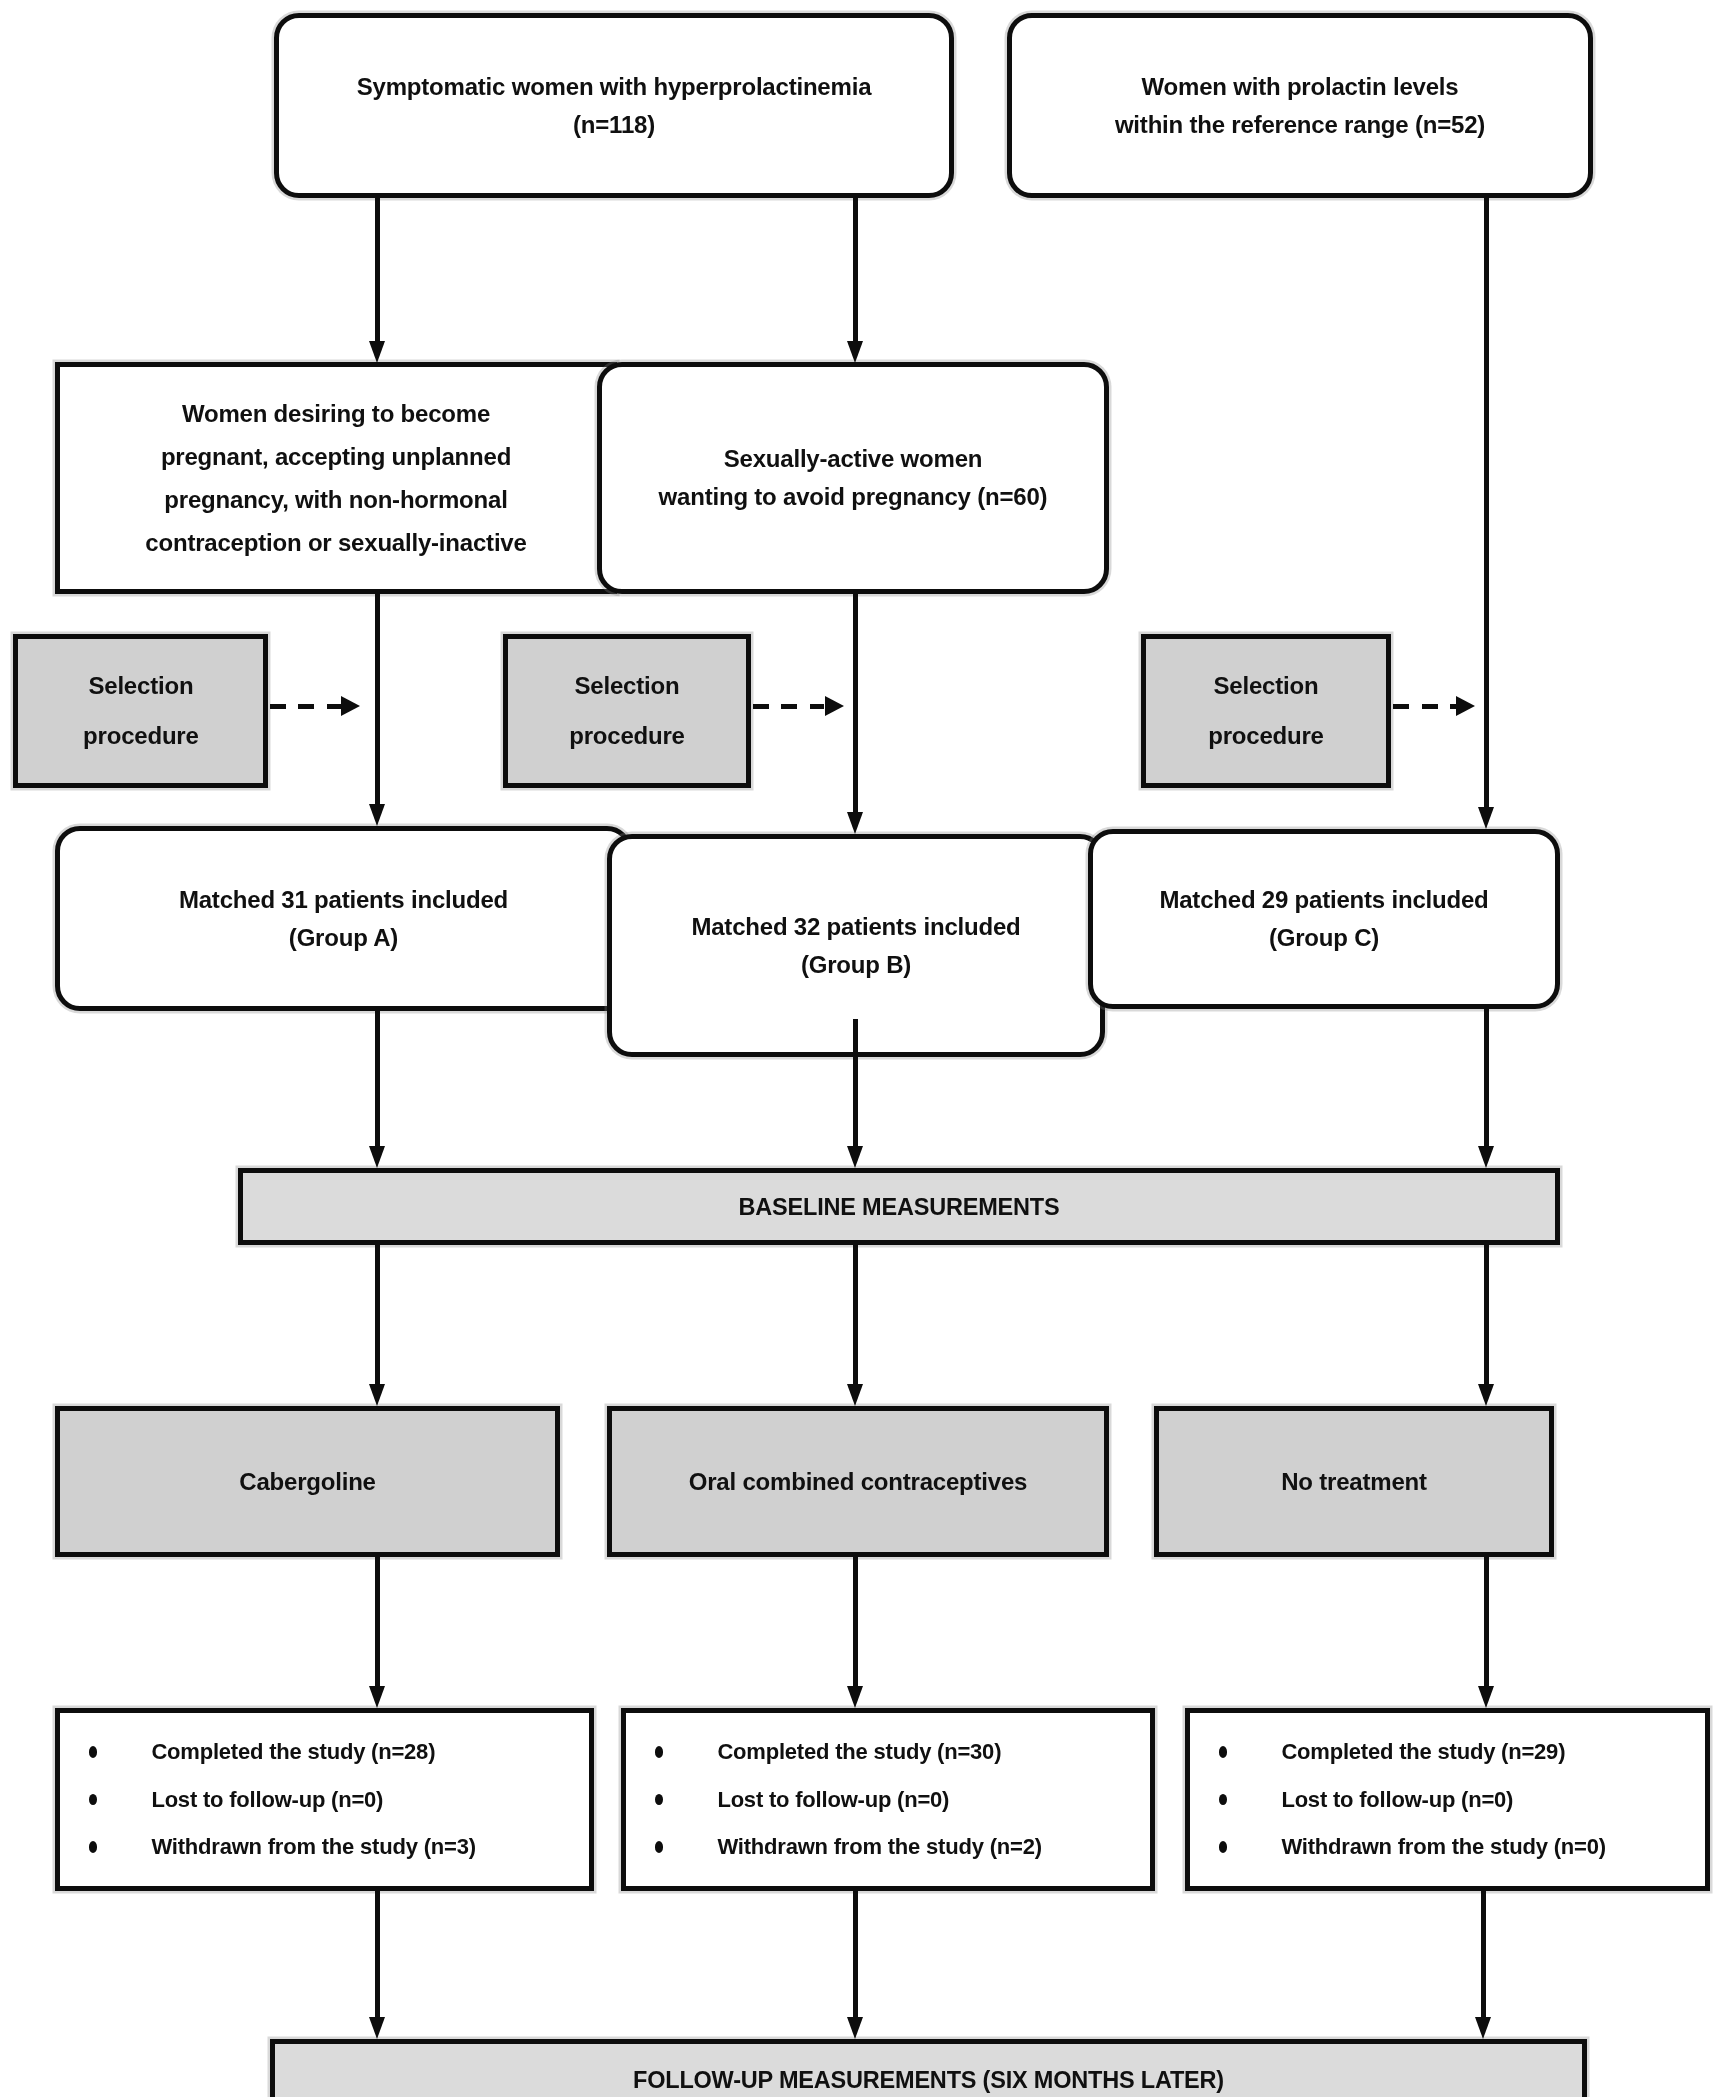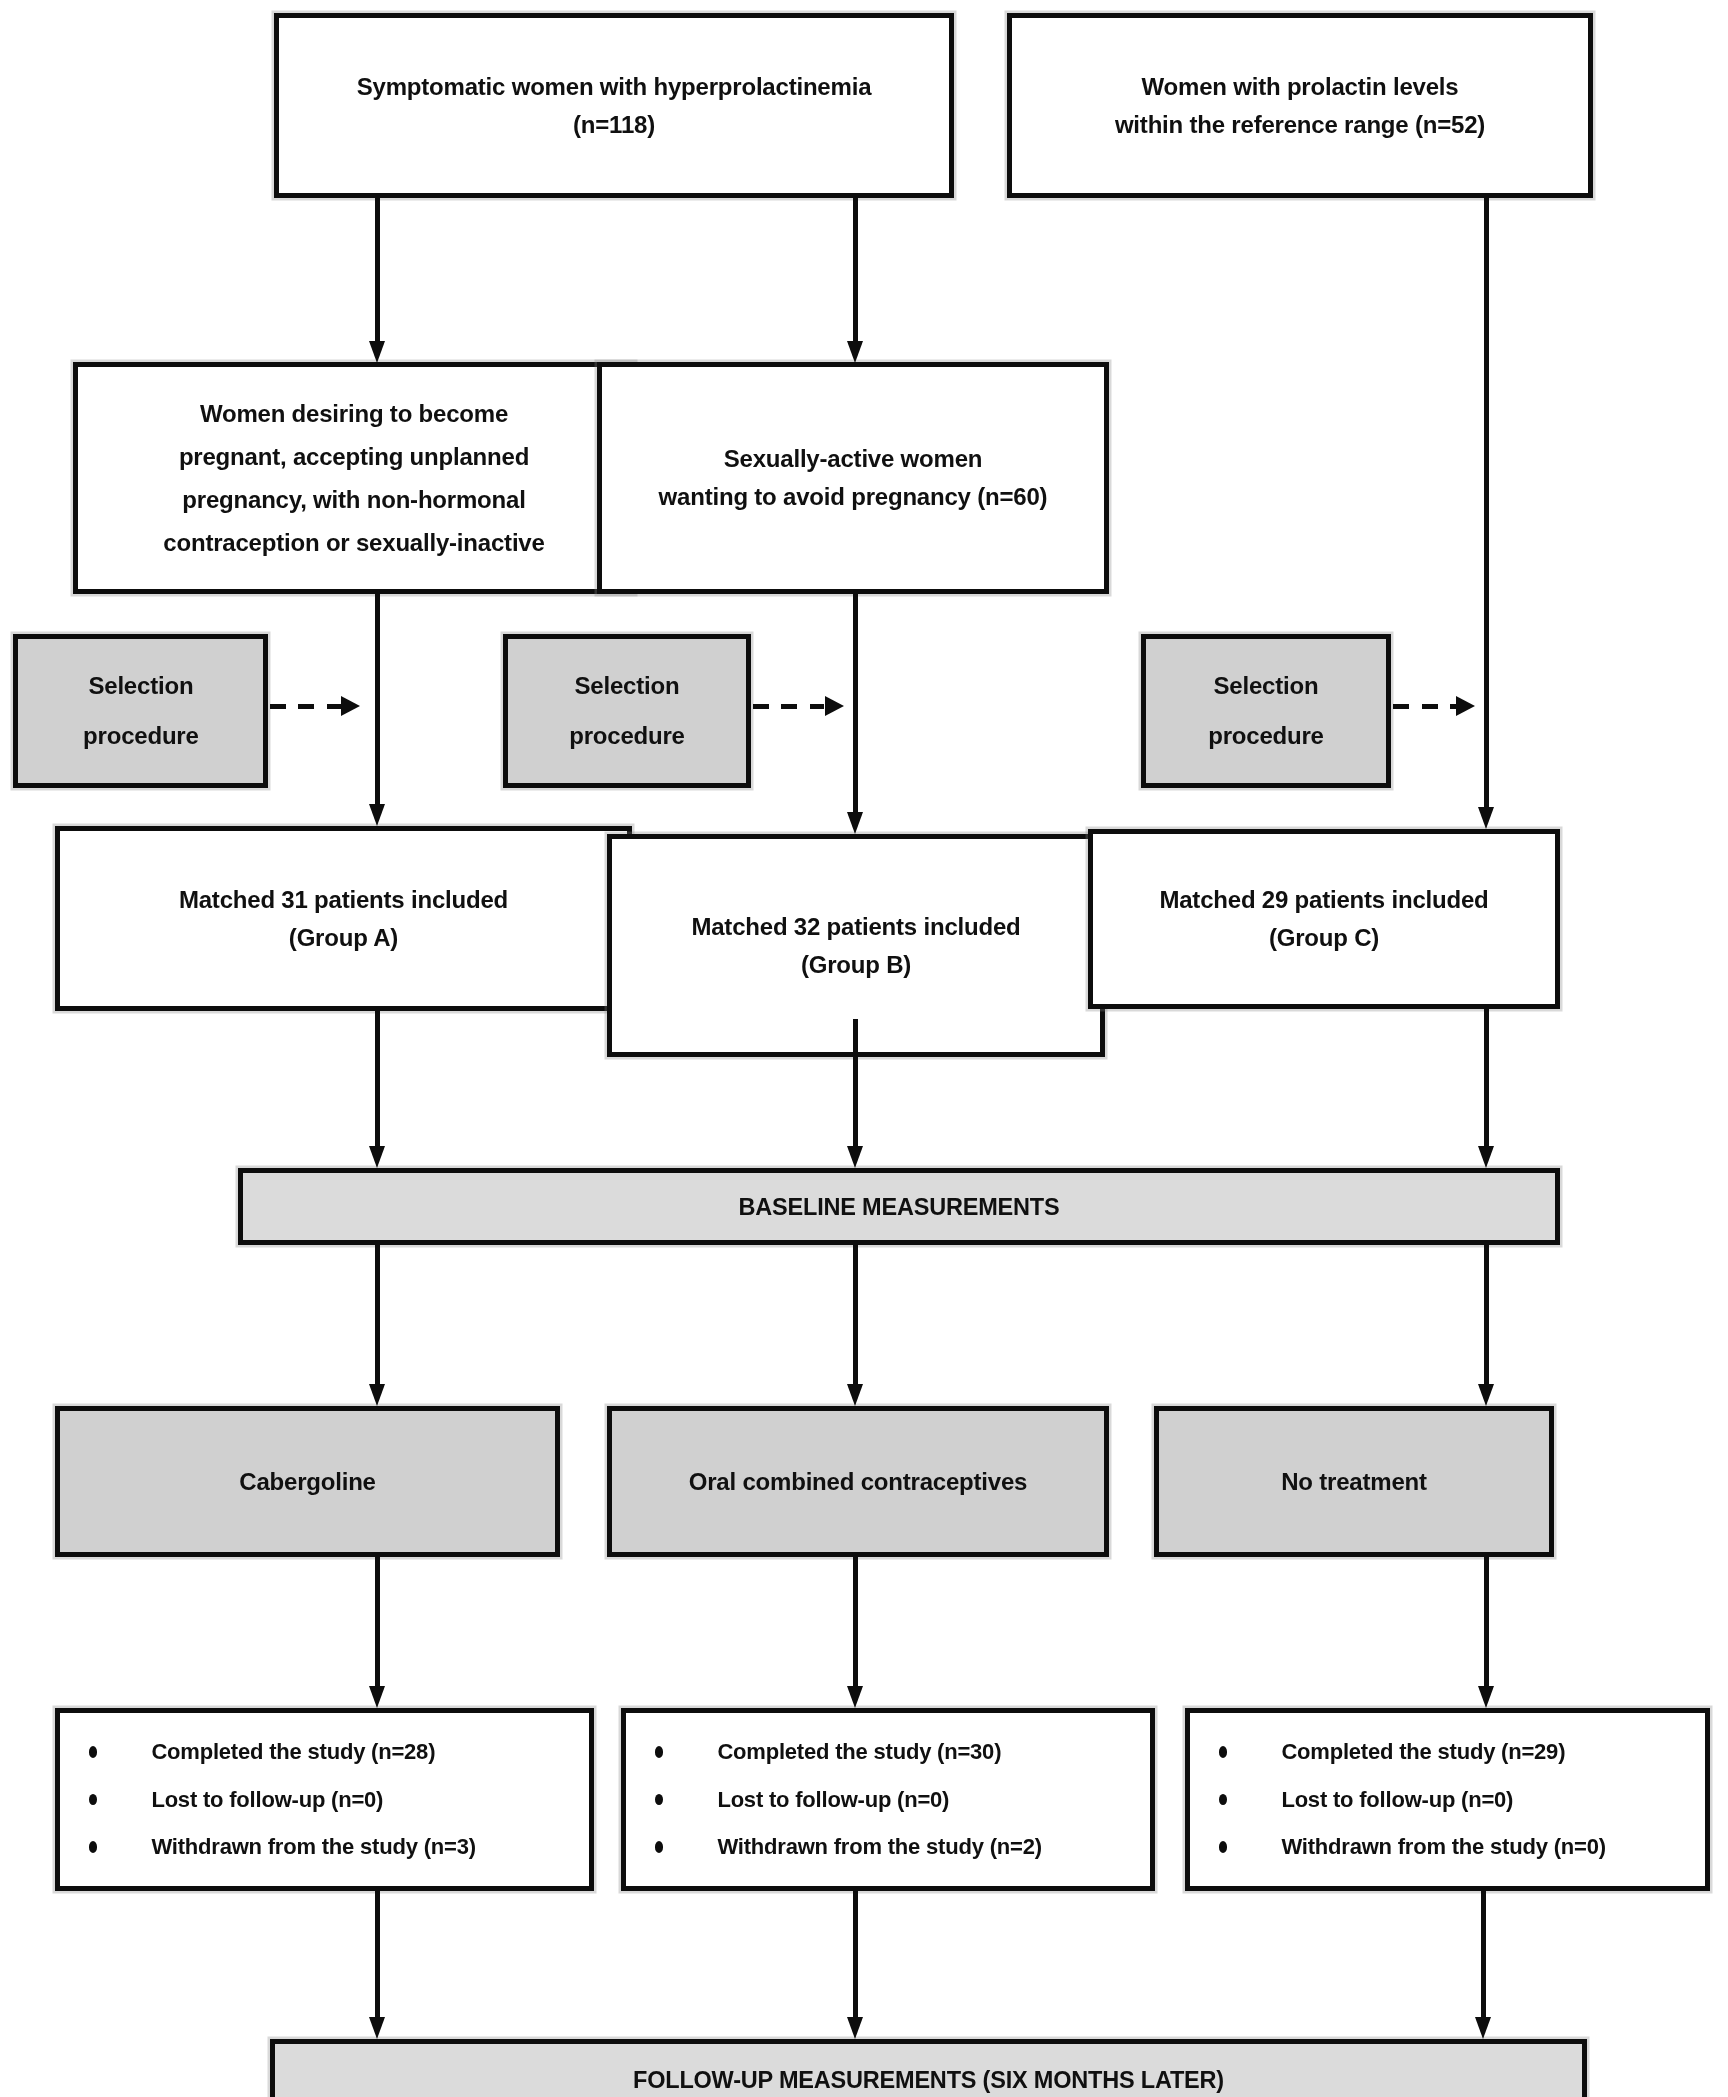--- a/index.html
+++ b/index.html
@@ -27,21 +27,21 @@
     text-align:center;
     font-weight:bold;
     color:#101010;
     font-size:24px;
     letter-spacing:-0.2px;
     line-height:26px;
     box-shadow:0 0 0 2.5px rgba(130,130,130,0.30);
   }
   .gray{ background:#d0d0d0; }
   .barfill{ background:#dbdbdb; }
-  .gap-xl{ gap:12px; }
+  .gap-xl{ gap:12px;border-radius:25px; }
   .gap-lg{ gap:23.5px; }
   .gap-md{ gap:17px; }
   .ln{ display:block; }
   .bar-label{ font-size:23.5px; }
   .outcome{
     justify-content:center;
     align-items:stretch;
     gap:24px;
     padding:12.6px 17px 12.6px 29px;
   }
@@ -93,21 +93,21 @@
 
   <div class="box gap-xl" style="left:274px;top:13.4px;width:680px;height:185px">
     <span class="ln">Symptomatic women with hyperprolactinemia</span>
     <span class="ln">(n=118)</span>
   </div>
   <div class="box gap-xl" style="left:1007px;top:13.4px;width:586px;height:185px">
     <span class="ln">Women with prolactin levels</span>
     <span class="ln">within the reference range (n=52)</span>
   </div>
 
-  <div class="box gap-md" style="left:73px;top:362px;width:562px;height:232px">
+  <div class="box gap-md" style="left:55px;top:362px;width:562px;height:232px">
     <span class="ln">Women desiring to become</span>
     <span class="ln">pregnant, accepting unplanned</span>
     <span class="ln">pregnancy, with non-hormonal</span>
     <span class="ln">contraception or sexually-inactive</span>
   </div>
   <div class="box gap-xl" style="left:597px;top:362px;width:512px;height:232px">
     <span class="ln">Sexually-active women</span>
     <span class="ln">wanting to avoid pregnancy (n=60)</span>
   </div>
 

